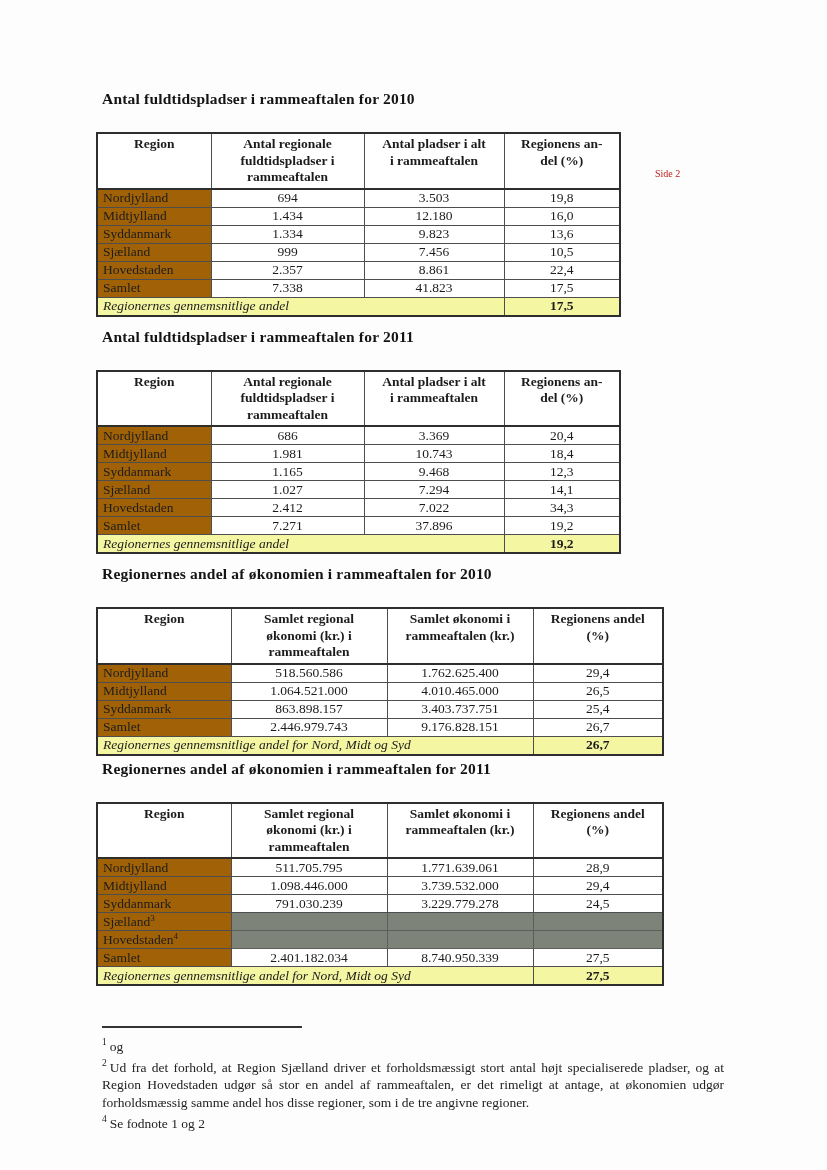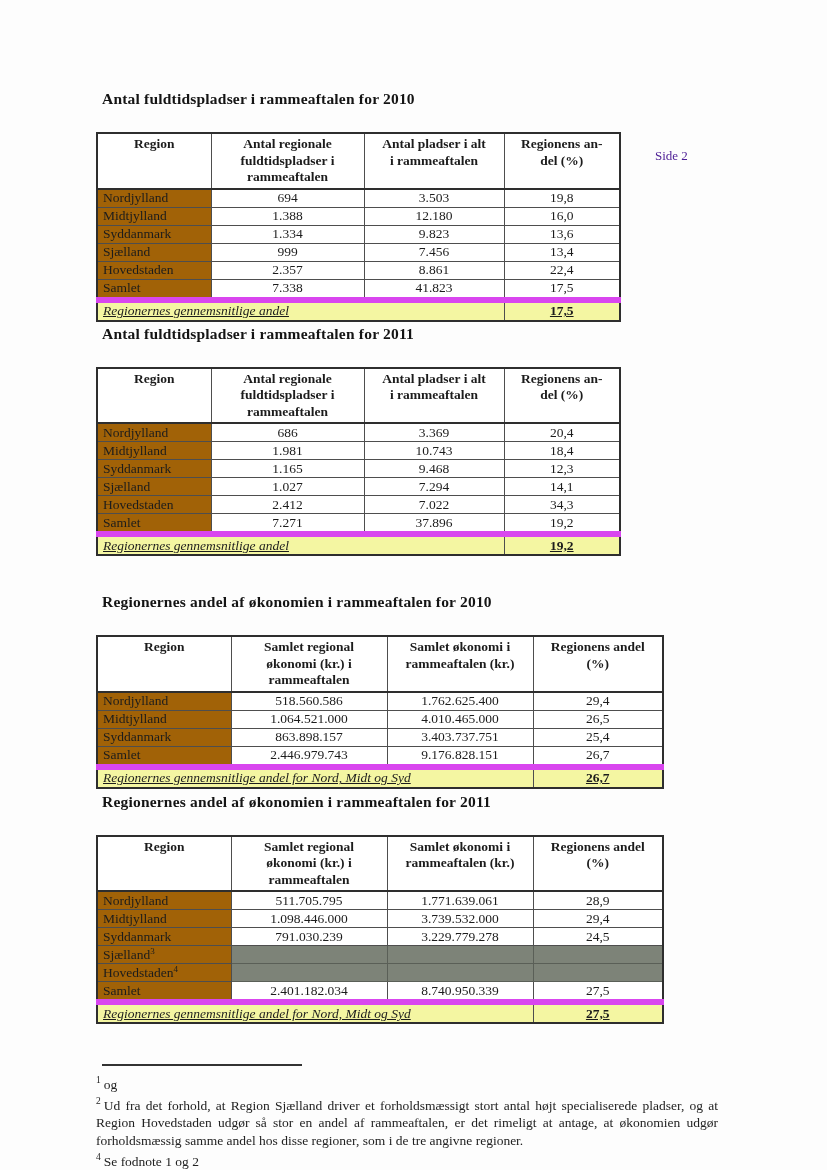--- a/index.html
+++ b/index.html
@@ -7,31 +7,31 @@
     position:relative;
     width:827px; height:1170px;
     background:#fdfdfd;
     font-family:"Liberation Serif", serif;
     color:#1c1c1c;
     overflow:hidden;
     margin:0 auto;
     box-shadow:0 0 4px rgba(0,0,0,.3);
   }
   .side-label {
-    position:absolute; left:655px; top:148px;
-    font-size:13px; color:#4c1d95;
+    position:absolute; left:655px; top:168px;
+    font-size:10px; color:#b91c1c;
   }
   .content { position:absolute; left:96px; top:90px; width:640px; }
 
   .tbl-title {
     font-size:15.5px; font-weight:bold; letter-spacing:.2px;
     margin:0 0 2px 6px; color:#141414;
   }
-  section.sec-2 .tbl-title { margin-top:3px; }
-  section.sec-3 .tbl-title { margin-top:37px; }
+  section.sec-2 .tbl-title { margin-top:11px; }
+  section.sec-3 .tbl-title { margin-top:11px; }
   section.sec-4 .tbl-title { margin-top:4px; }
 
   table.doc-table {
     border-collapse:collapse; table-layout:fixed;
     border:2px solid #2e2e2e; background:#fff;margin-top:24px;
   }
   table.narrow { width:523px; }
   table.wide   { width:566px; }
   table.narrow col:nth-child(1){width:114px}
   table.narrow col:nth-child(2){width:153px}
@@ -49,30 +49,30 @@
   }
   .doc-table thead th {
     font-weight:bold; text-align:center; vertical-align:top;
     white-space:pre-line; padding-top:2px; padding-bottom:2px;
     border-bottom:2px solid #2e2e2e;
   }
   .doc-table tbody td { height:17px; line-height:15.5px; }
   td.region { text-align:left; background:#a16207; }
   td.num    { text-align:center; }
   td.blocked { border-color:#5a5f57; }
-  tr.total-row td { border-top:6px solid #d946ef;text-decoration:underline; }
+  tr.total-row td { border-top:1px solid #d946ef; }
   td.total-label { font-style:italic; }
   td.total-value { font-weight:bold; text-align:center; font-size:13.5px; }
   sup.fnref { font-size:9px; line-height:0; }
 
   .fn-sep {
     margin:40px 0 6px 6px; width:200px; height:0;
     border-top:2px solid #333;
   }
-  .footnotes { width:622px; }
+  .footnotes { width:622px; margin-left:6px; }
   .fn {
     font-size:13.5px; line-height:17.5px; text-align:justify; color:#222;
   }
   .fn sup { font-size:9.5px; margin-right:3px; }
 </style>
 </head>
 <body>
 
 <div class="page">
   <div class="side-label">Side 2</div>
@@ -102,35 +102,35 @@
           </thead>
           <tbody>
             <tr>
               <td class="region">Nordjylland</td>
               <td class="num">694</td>
               <td class="num">3.503</td>
               <td class="num">19,8</td>
             </tr>
             <tr>
               <td class="region">Midtjylland</td>
-              <td class="num">1.388</td>
+              <td class="num">1.434</td>
               <td class="num">12.180</td>
               <td class="num">16,0</td>
             </tr>
             <tr>
               <td class="region">Syddanmark</td>
               <td class="num">1.334</td>
               <td class="num">9.823</td>
               <td class="num">13,6</td>
             </tr>
             <tr>
               <td class="region">Sjælland</td>
               <td class="num">999</td>
               <td class="num">7.456</td>
-              <td class="num">13,4</td>
+              <td class="num">10,5</td>
             </tr>
             <tr>
               <td class="region">Hovedstaden</td>
               <td class="num">2.357</td>
               <td class="num">8.861</td>
               <td class="num">22,4</td>
             </tr>
             <tr>
               <td class="region">Samlet</td>
               <td class="num">7.338</td>

